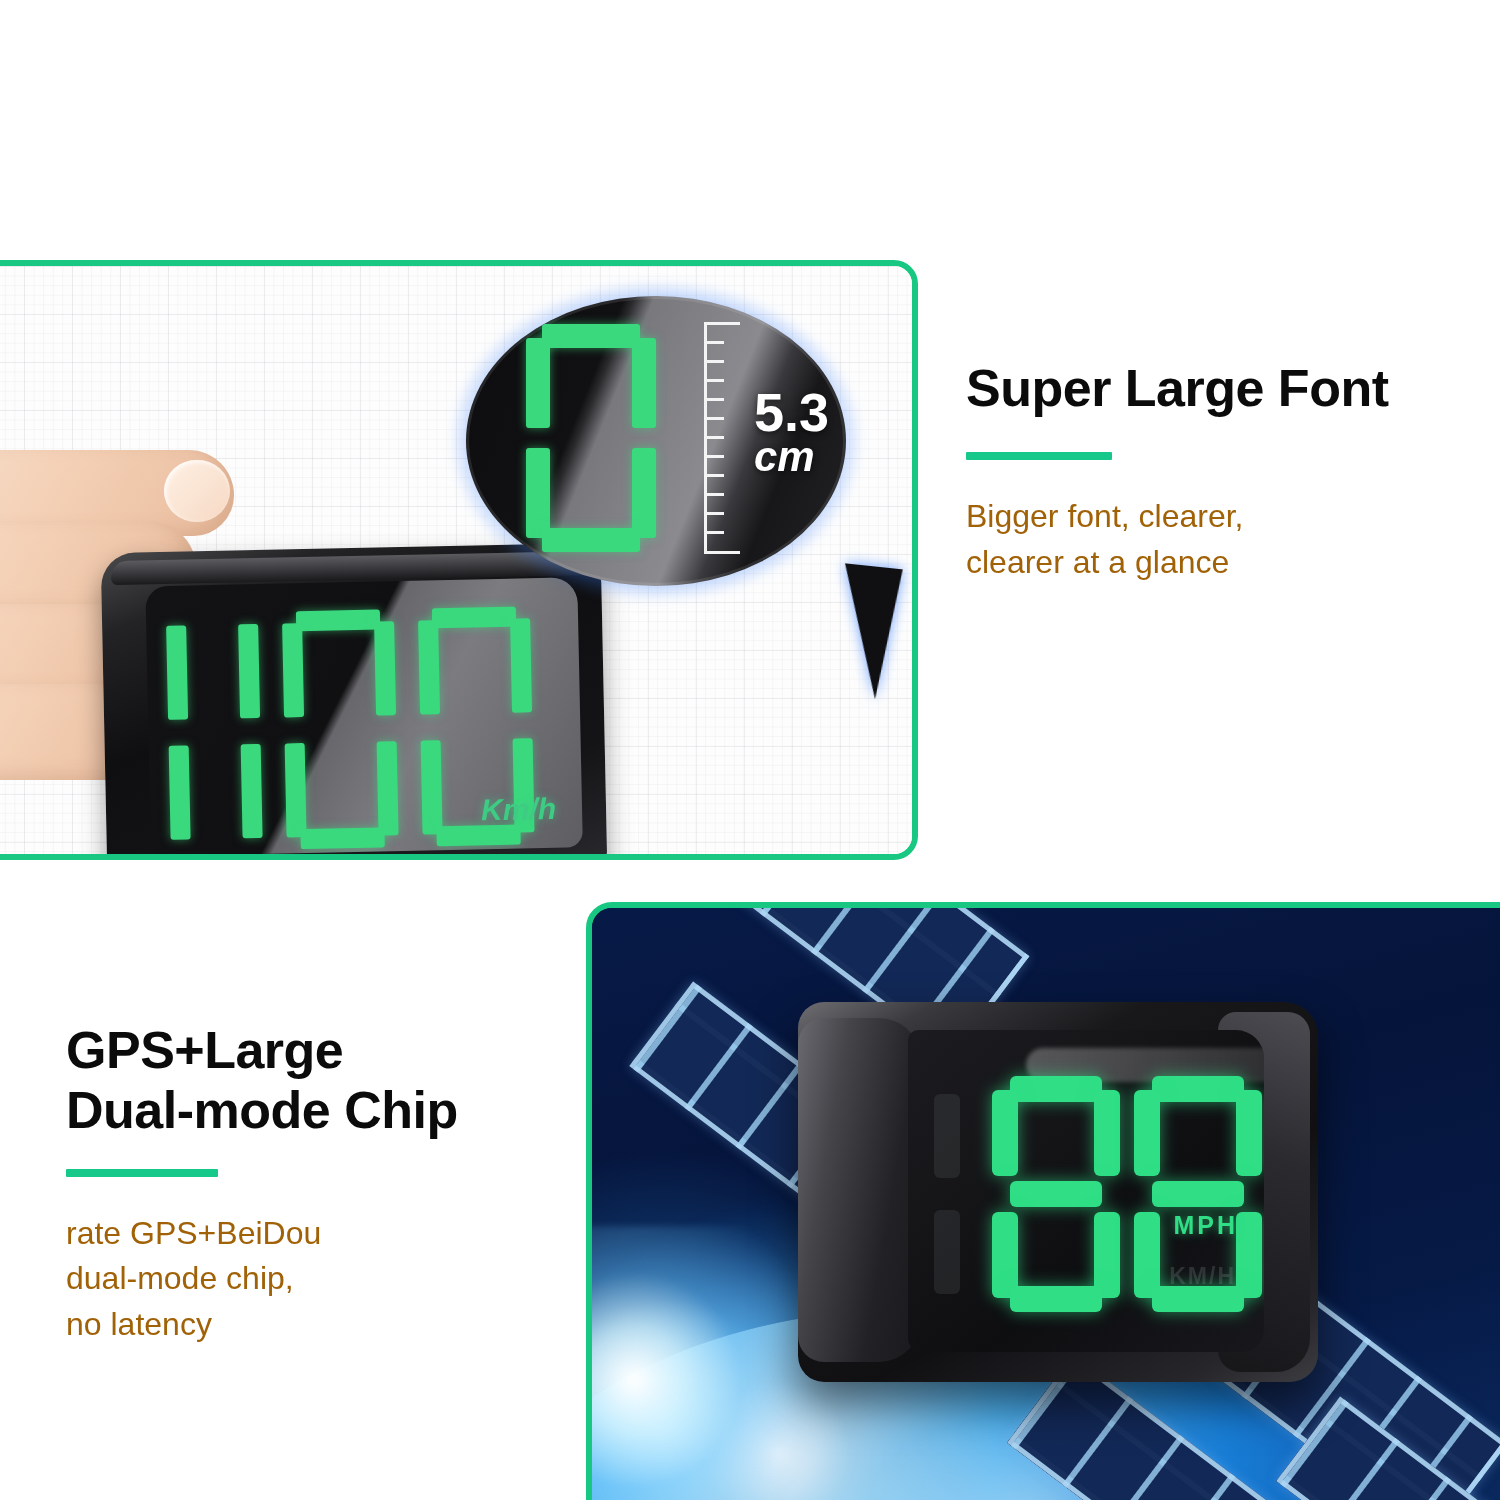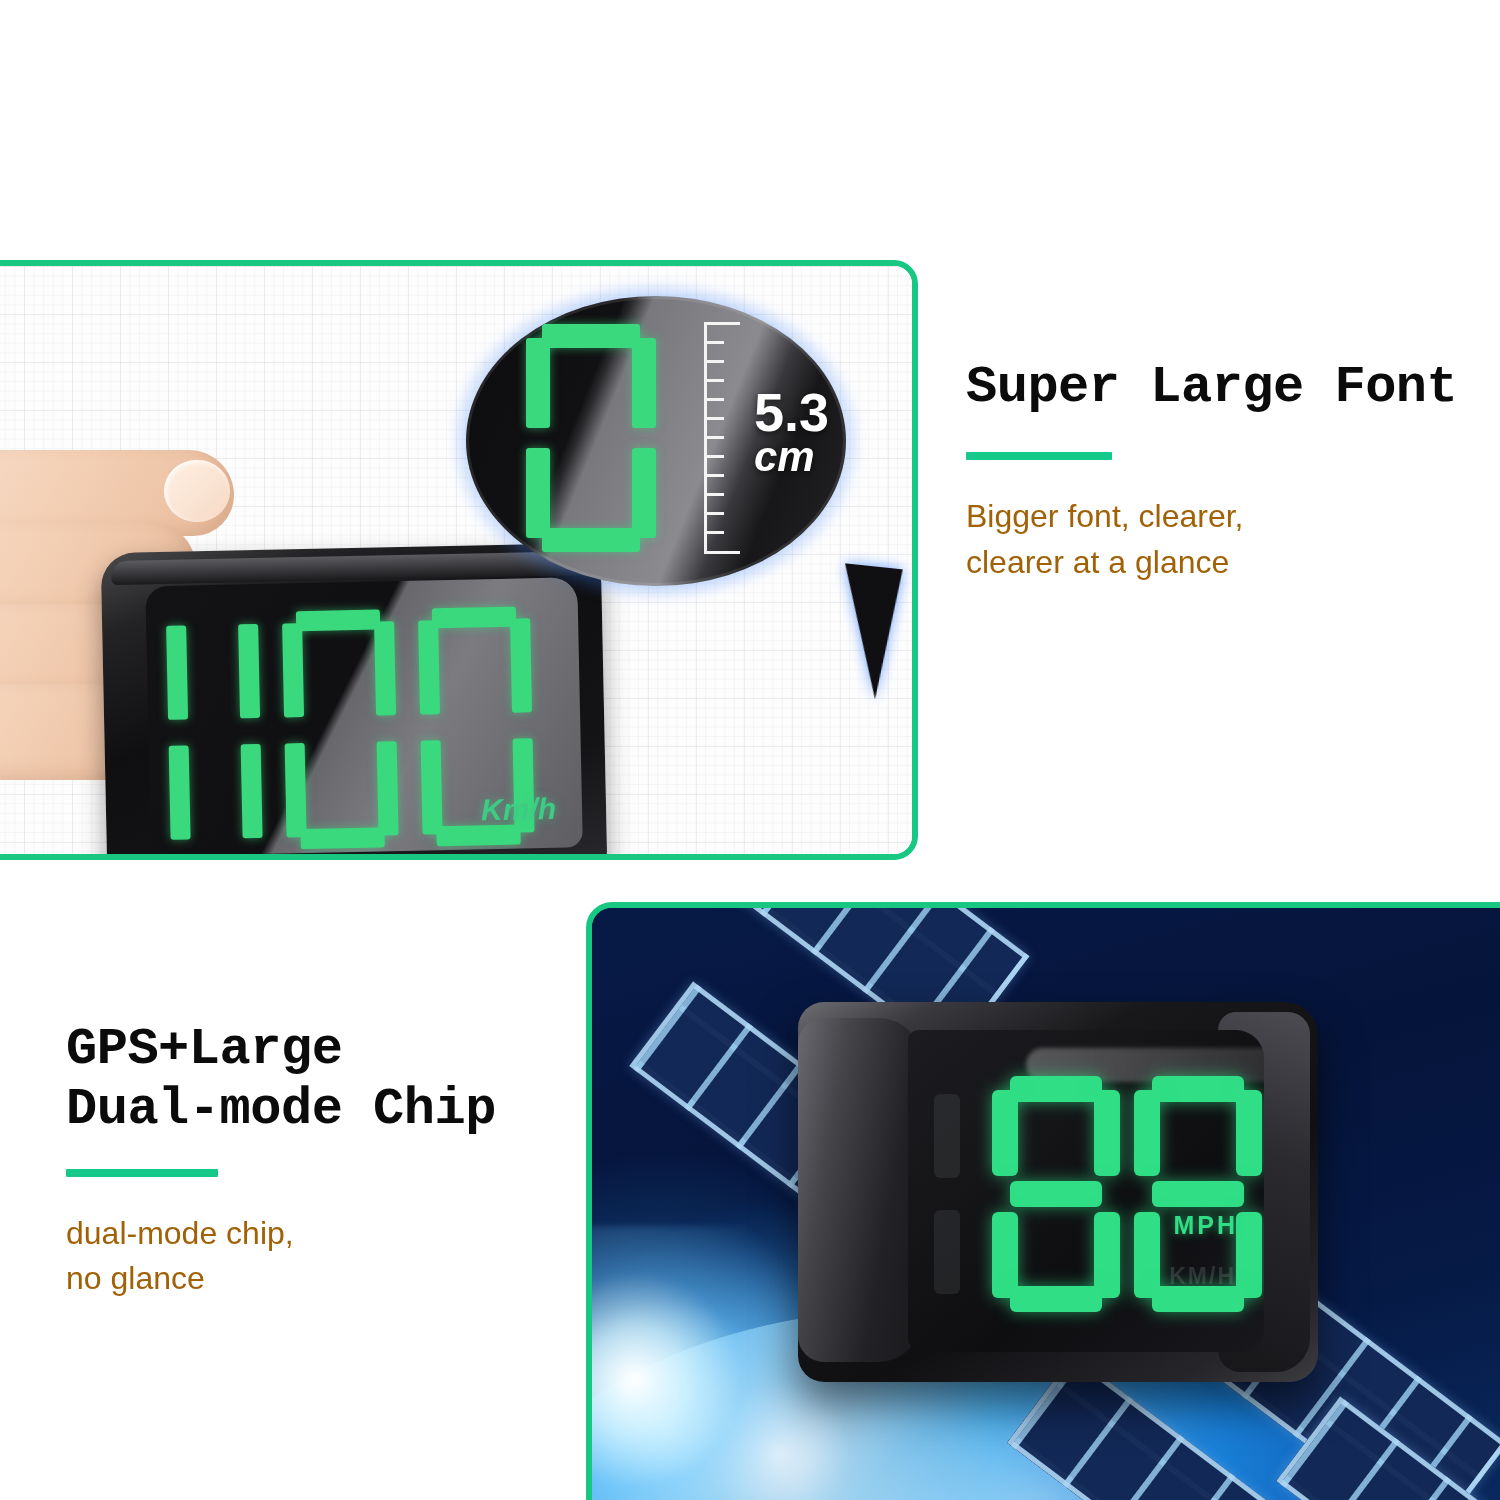--- a/index.html
+++ b/index.html
@@ -149,21 +149,21 @@
     filter:drop-shadow(0 0 7px rgba(60,130,255,.75));
   }
 
   
   .text-top-right{
     position:absolute;left:966px;top:358px;width:500px;
   }
   .feat-title{
     color:#0b0b0b;font-size:52px;font-weight:bold;line-height:1.16;
     letter-spacing:-.5px;
-    font-family:Liberation Mono, monospace;
+    font-family:Liberation Sans, sans-serif;
   }
   .rule{
     width:146px;height:8px;background:#16c98a;margin:34px 0 34px 0;border-radius:1px;
   }
   .feat-desc{
     color:#a16207;font-size:32px;line-height:1.42;
     font-family:"Liberation Sans",sans-serif;
   }
 
   
@@ -371,22 +371,23 @@
     </div>
   </div>
 
   <div class="text-bottom-left">
     <div class="feat-title">
       <div>GPS+Large</div>
       <div>Dual-mode Chip</div>
     </div>
     <div class="rule"></div>
     <div class="feat-desc">
+      <div>rate GPS+BeiDou</div>
       <div>dual-mode chip,</div>
-      <div>no glance</div>
+      <div>no latency</div>
     </div>
   </div>
 
   <div class="panel-photo-bottom">
     <div class="space-bg"></div>
     <div class="earth">
         <div class="earth-tex"></div>
       </div>
     <div class="sun-flare"></div>
 

